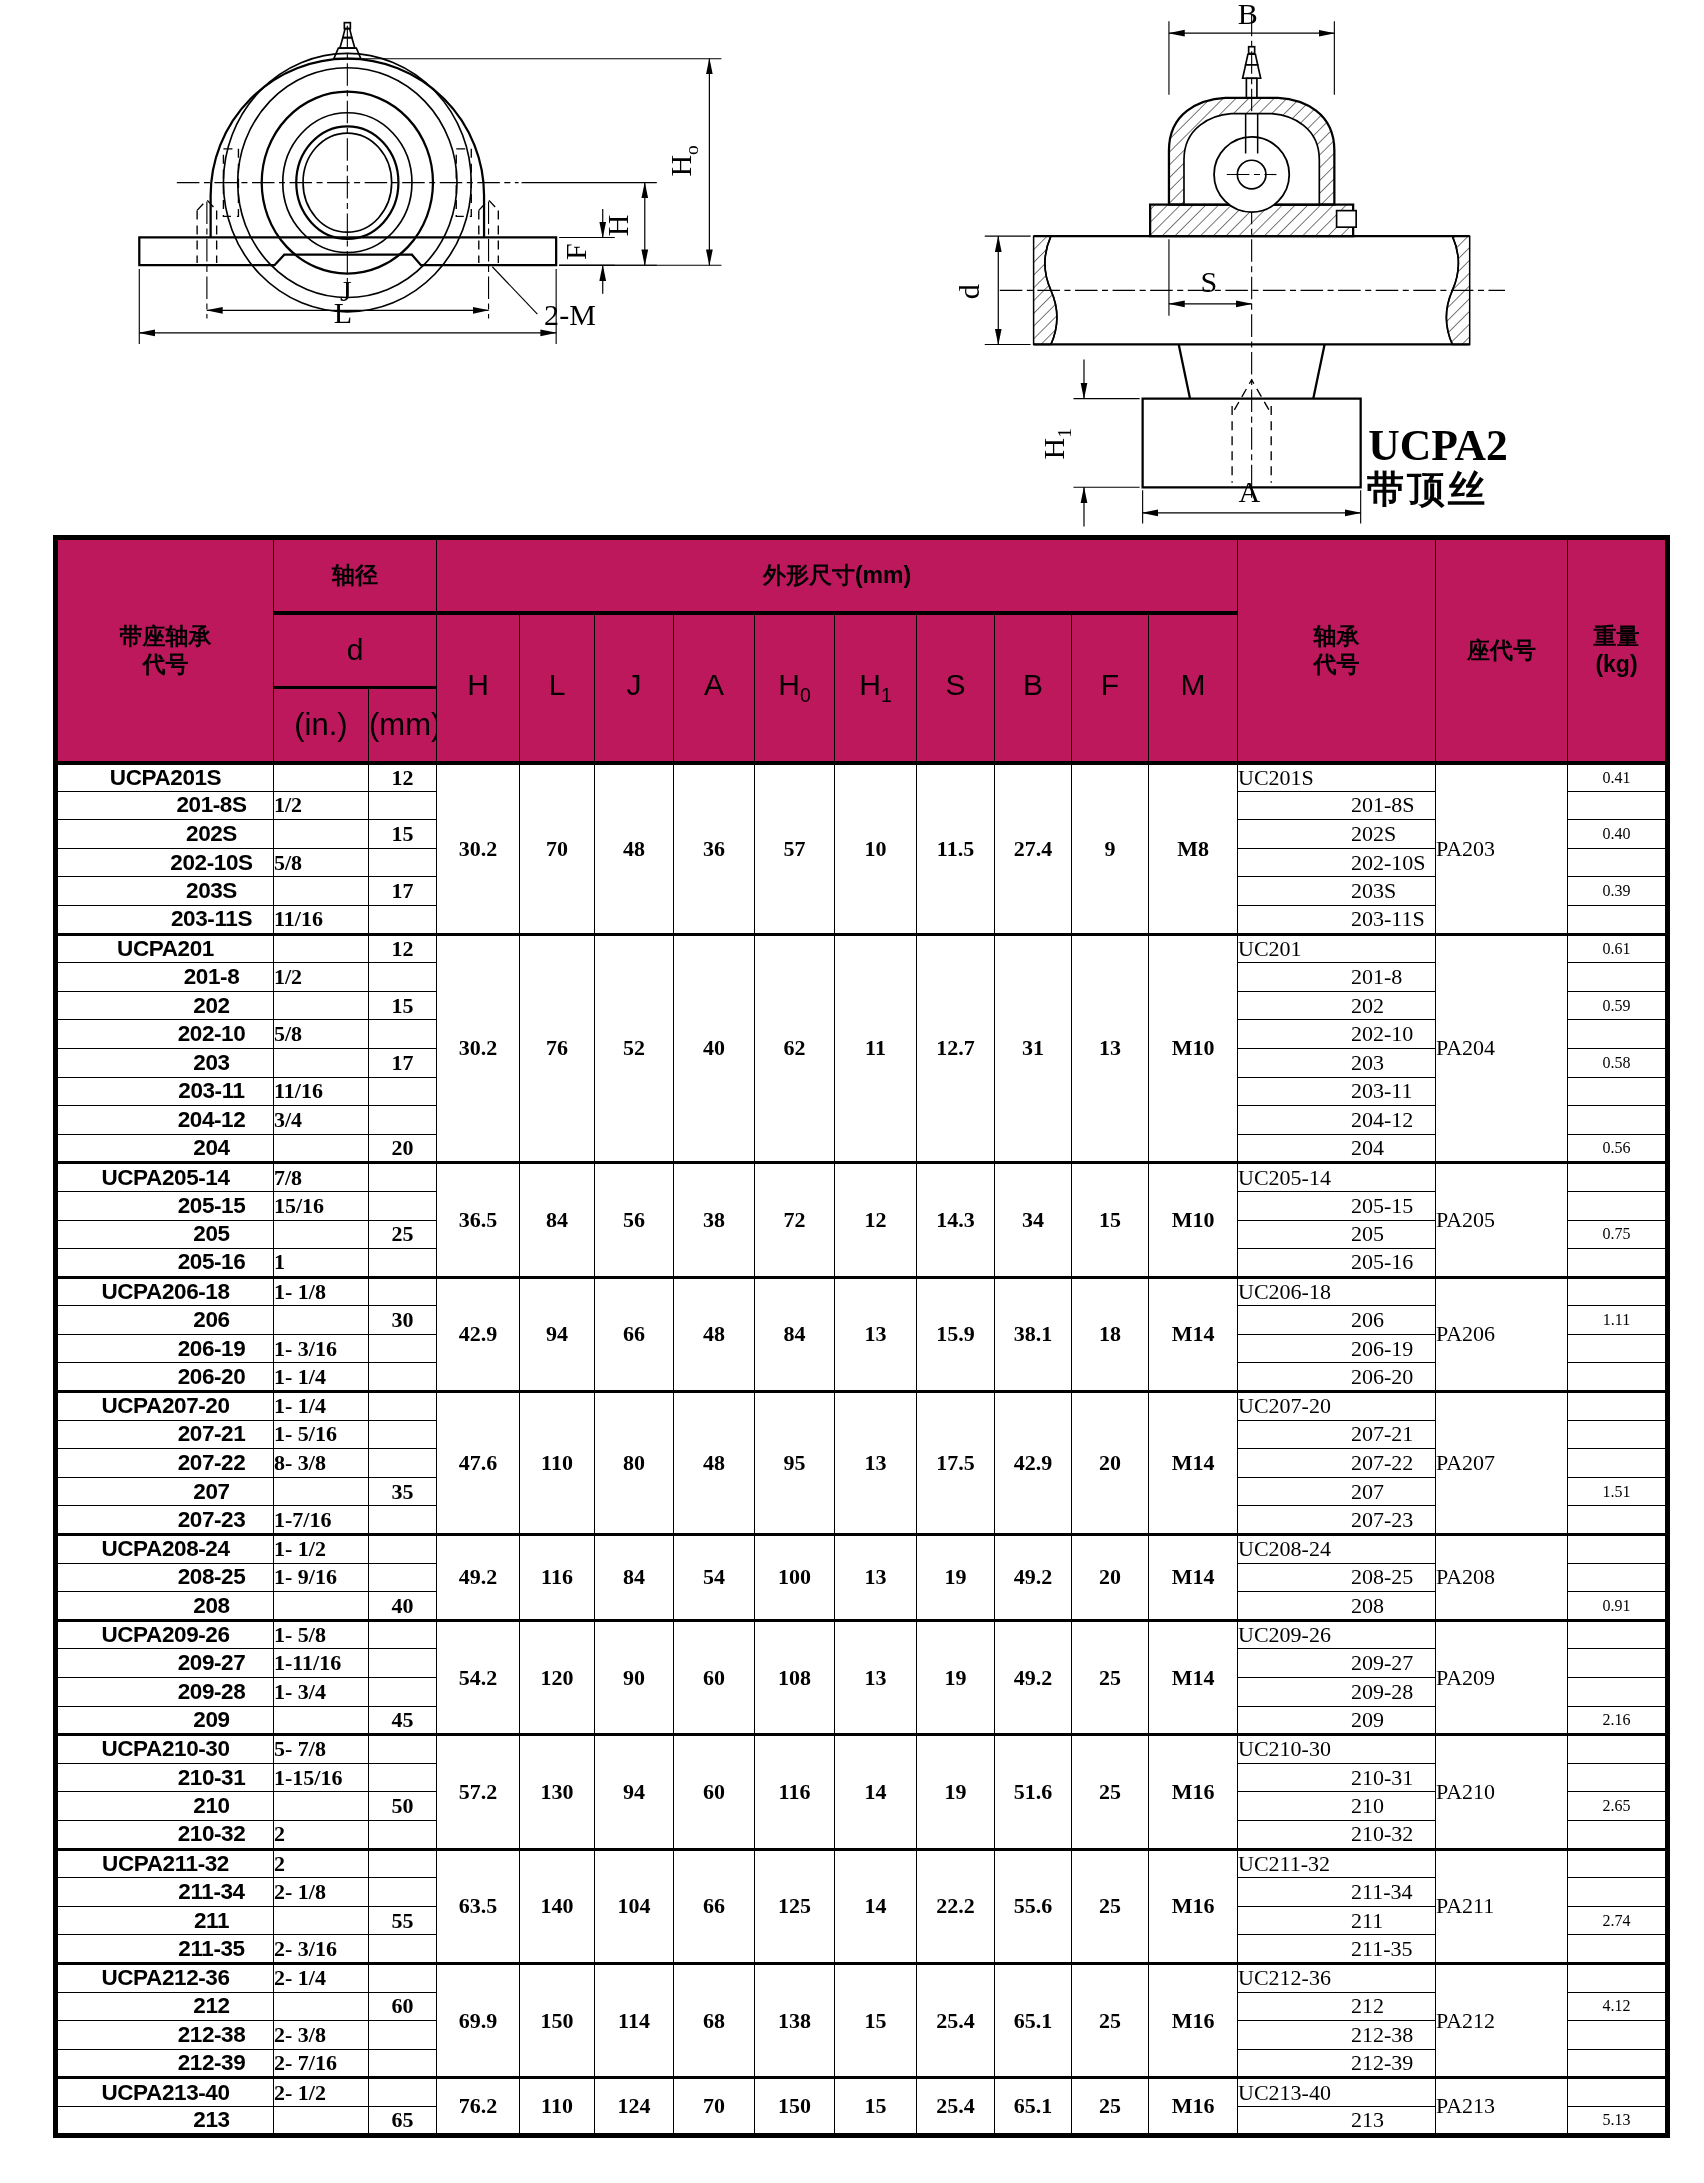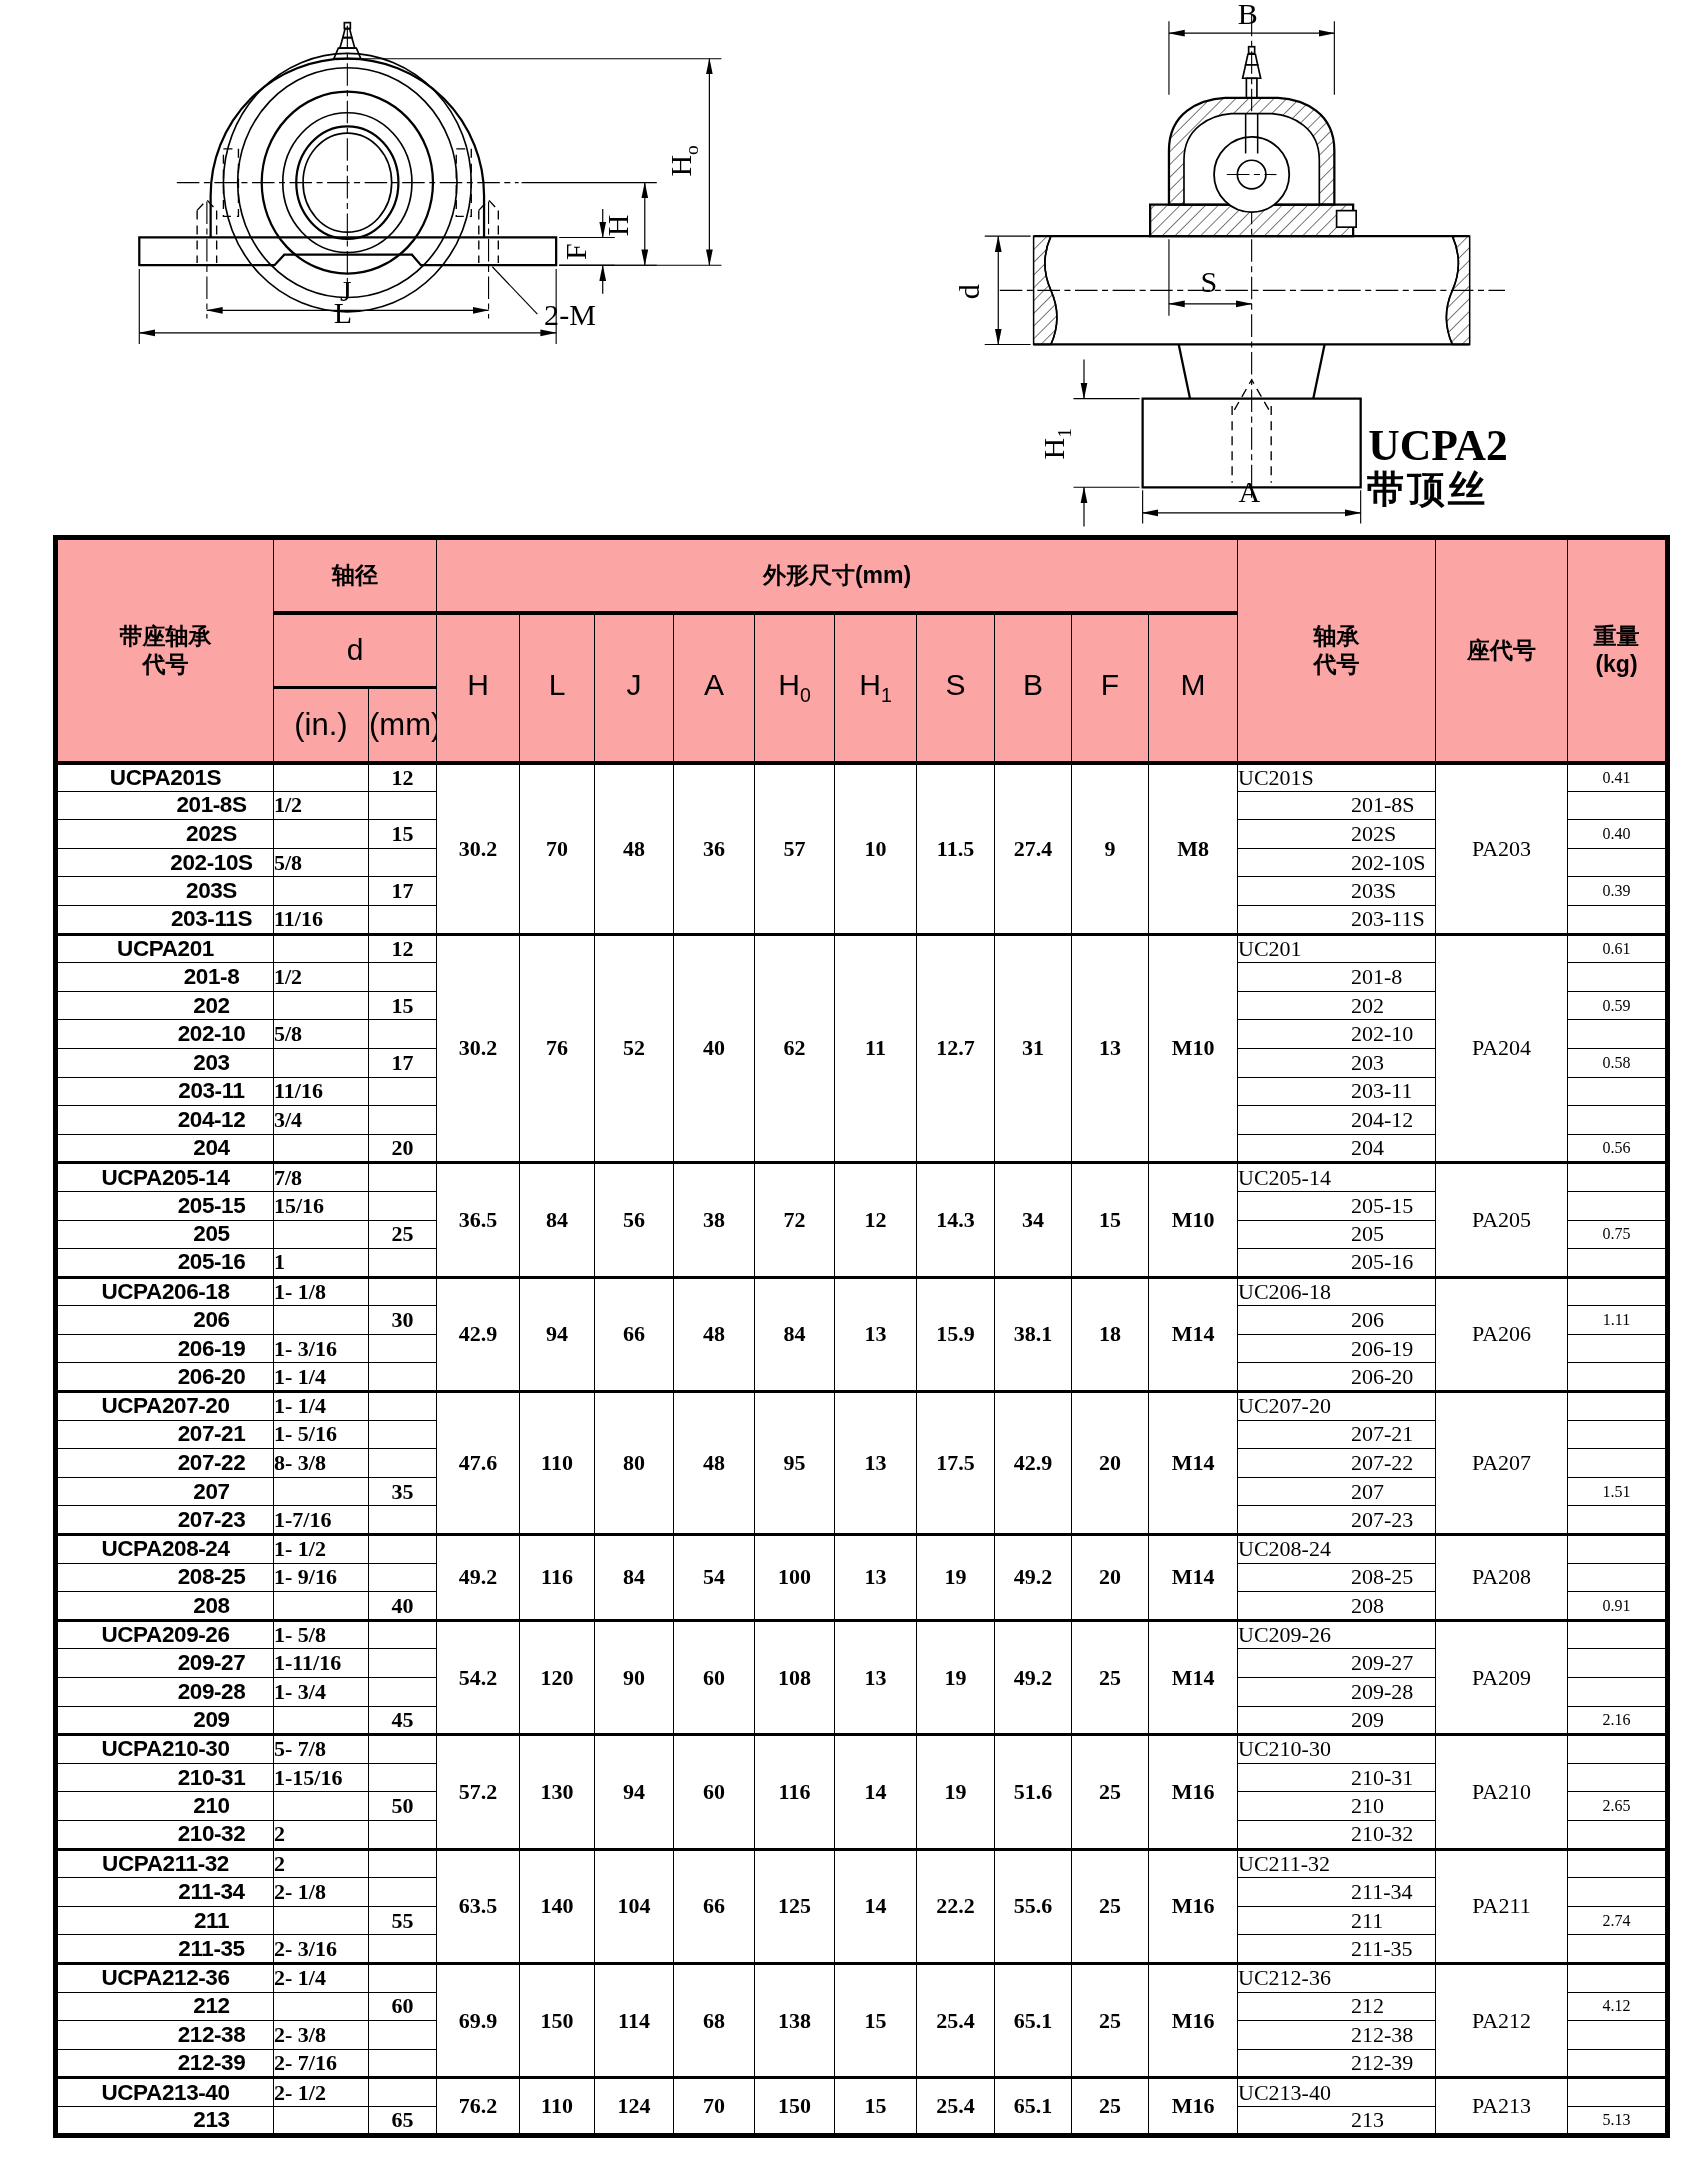--- a/index.html
+++ b/index.html
@@ -10,21 +10,21 @@
   .drawing { position:absolute; }
   #front-view { left:113px; top:21px; }
   #side-view  { left:887px; top:0px; }
   svg text { font-family:"Liberation Serif", serif; fill:#000; }
 
   
   .spec-table { position:absolute; left:53px; top:535px; width:1611px;
                 border-collapse:collapse; table-layout:fixed;
                 border:5.3px solid #000; }
   .spec-table th, .spec-table td { border:1.5px solid #000; padding:0; overflow:hidden; }
-  thead th { background:#fca5a5; font-family:"Liberation Sans", sans-serif; vertical-align:middle; text-align:center; }
+  thead th { background:#be185d; font-family:"Liberation Sans", sans-serif; vertical-align:middle; text-align:center; }
   thead tr.hr1 { height:75px; }
   thead tr.hr2 { height:75px; }
   thead tr.hr3 { height:75px; }
   .hdr-zh { font-size:23px; font-weight:bold; line-height:28.6px; }
   .dimh   { font-size:30px; font-weight:normal; }
   .dimh sub { font-size:19.5px; }
   .unith  { font-size:31px; font-weight:normal; }
   th.bt6 { border-top:4.5px solid #000; }
   th.bt4 { border-top:3px solid #000; }
 
@@ -34,21 +34,21 @@
   tr.g-first td { border-top:4.5px solid #000; }
 
   .c-code { font-family:"Liberation Sans", sans-serif; font-weight:bold; font-size:22.5px;
             text-align:center; padding-left:27px; white-space:nowrap; letter-spacing:-0.4px; }
   .c-code.sub { padding-left:92px; }
   .c-in  { font-size:22px; font-weight:bold; text-align:left; padding-left:12px; white-space:nowrap; }
   .c-mm  { font-size:22px; font-weight:bold; text-align:center; }
   .c-dim { font-size:22px; font-weight:bold; text-align:center; }
   .c-bcode { font-size:22px; text-align:left; padding-left:69px; white-space:nowrap; }
   .c-bcode.sub { padding-left:113px; }
-  .c-housing { font-size:22px; text-align:center; }
+  .c-housing { font-size:22px; text-align:left; }
   .c-wt { font-size:16px; text-align:center; }
 
   
   .ol  { stroke:#000; stroke-width:3;   fill:none; }
   .ol2 { stroke:#000; stroke-width:2.2; fill:none; }
   .thin{ stroke:#000; stroke-width:1.5; fill:none; }
   .dash{ stroke:#000; stroke-width:1.8; fill:none; stroke-dasharray:12 8; }
   .cl  { stroke:#000; stroke-width:1.5; fill:none; stroke-dasharray:30 6 8 6; }
   .dimline { stroke:#000; stroke-width:1.6; fill:none; }
   .dimtext { font-size:40px; }

